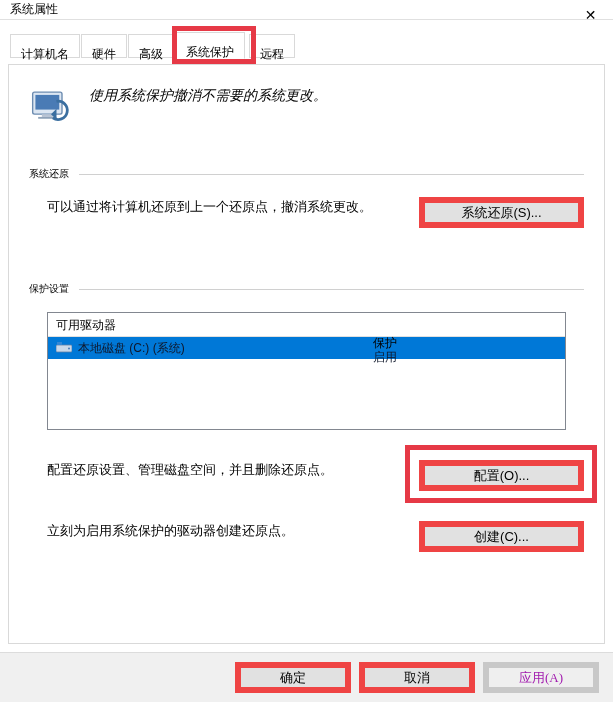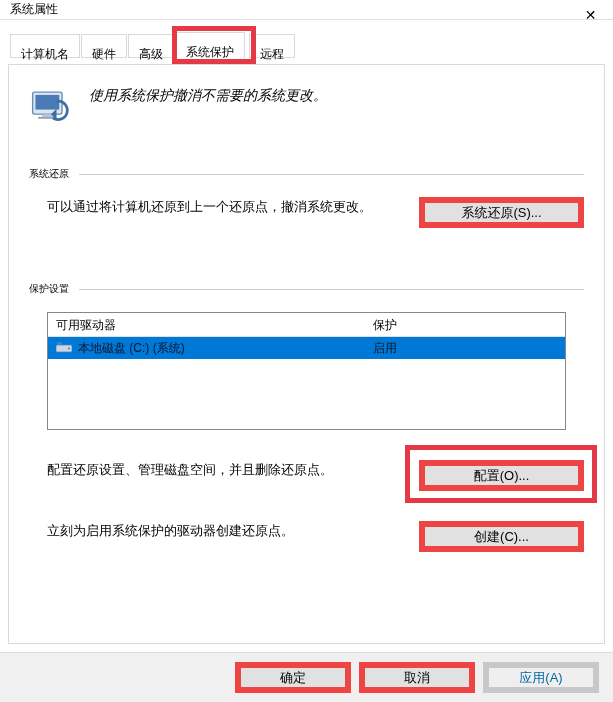--- a/index.html
+++ b/index.html
@@ -107,43 +107,44 @@
   .win-btn {
     width: 165px;
     height: 31px;
     background: #e1e1e1;
     border: 6px solid #ef4444;
     font-size: 13px;
     font-family: inherit;
     cursor: pointer;
   }
   .win-btn:disabled {
-    color: #0369a1;
+    color: #a21caf;
     border-color: #c8c8c8;
     background: #efefef;
     cursor: default;
+    font-family: Liberation Serif, serif;
   }
   .drives-box {
     margin: 0 18px 30px 18px;
     border: 1px solid #828790;
     height: 118px;
     background: #fff;
   }
   .drives-head {
     display: flex;
     height: 24px;
     background: #fff;
     border-bottom: 1px solid #e0e0e0;
     font-size: 12px;
   }
   .drives-head > div, .drive-row > div {
     padding: 4px 8px;
   }
   .col-name { flex: 1; }
-  .col-prot { width: 200px; }
+  .col-prot { width: 200px; margin-top: 18px; }
   .drive-row {
     display: flex;
     align-items: center;
     height: 22px;
     font-size: 12px;
   }
   .drive-row.selected {
     background: #0078d7;
     color: #0f172a;
   }

